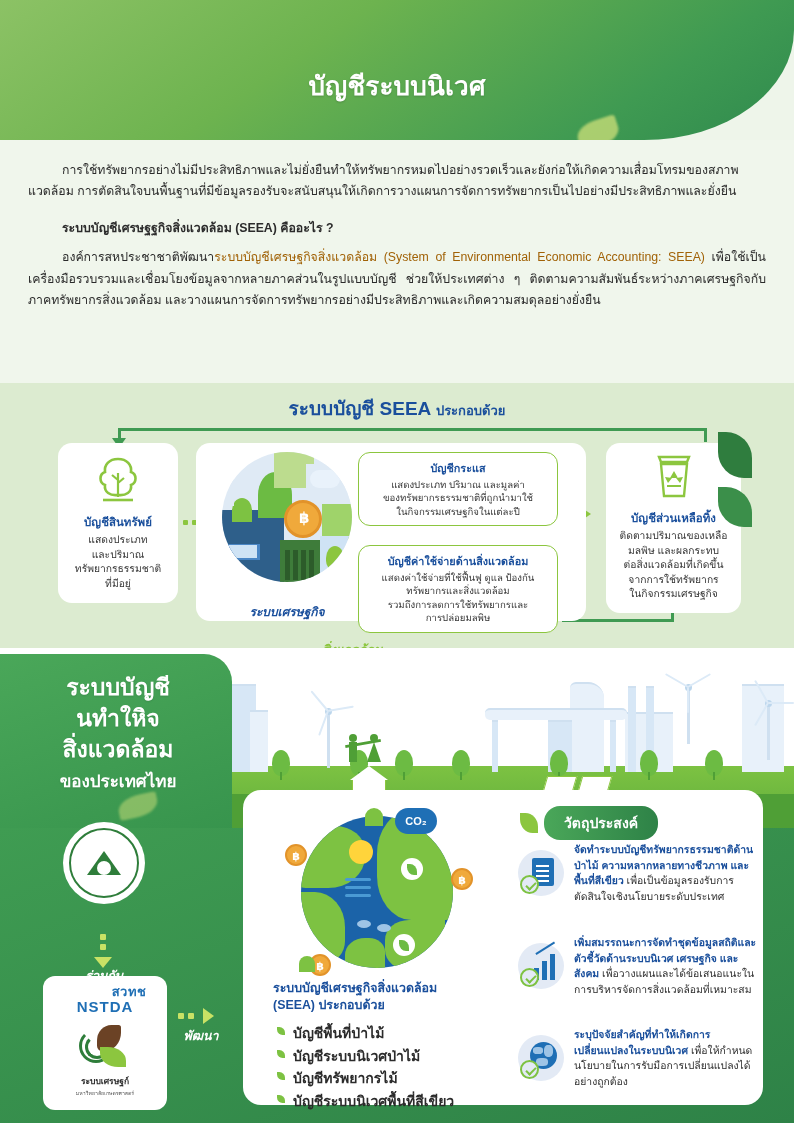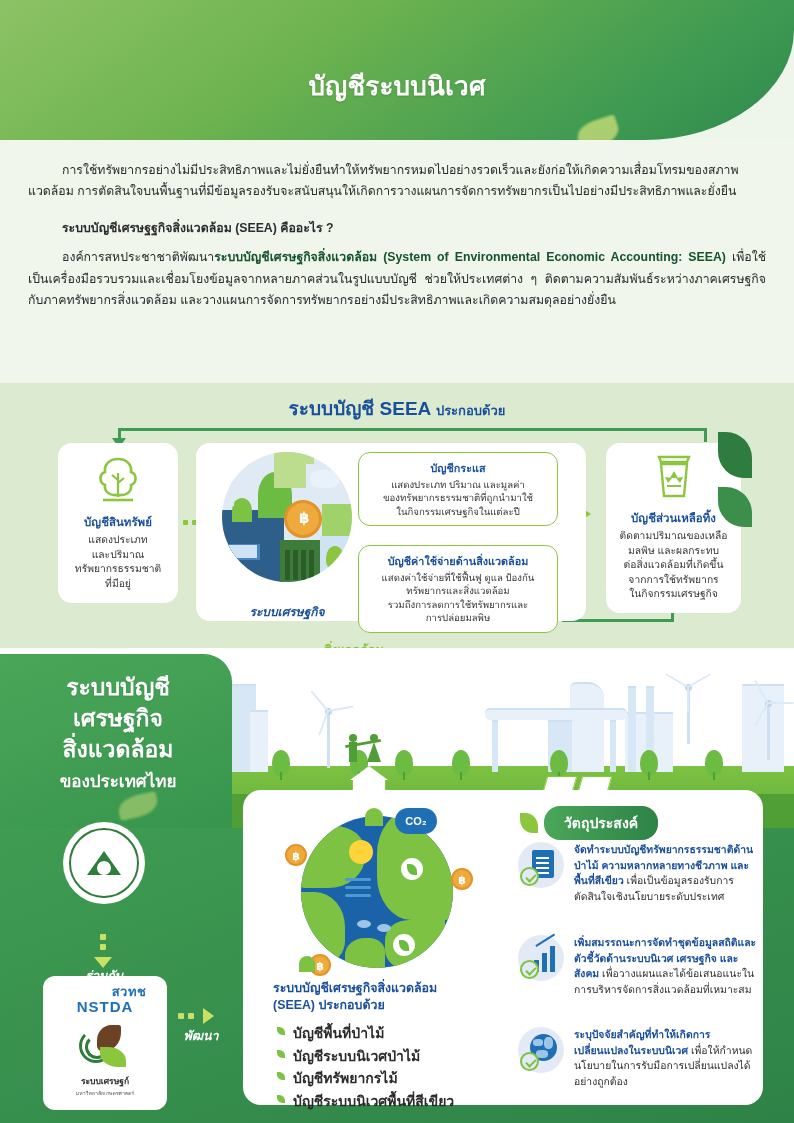--- a/index.html
+++ b/index.html
@@ -60,21 +60,21 @@
     text-align: justify;
   }
   .seea-q {
     color: #2e8b3d;
     font-size: 18.5px;
     font-weight: bold;
     margin: 16px 0 8px 0;
     text-indent: 0;
   }
   .intro .p2 { text-indent: 34px; }
-  .hl-blue  { color: #14532d; font-weight: bold; }
+  .hl-blue  { color: #a16207; font-weight: normal; }
 
   
   .seea-section {
     position: absolute; left: 0; top: 383px;
     width: 794px; height: 265px;
     background: #dcebd0;
     overflow: hidden;
   }
   .seea-heading {
     position: absolute; left: 0; right: 0; top: 10px;
@@ -355,21 +355,21 @@
     width: 18px; height: 20px; background: #8cc63f;
     border-radius: 0 70% 0 70%;
   }
   .obj-pill {
     background: linear-gradient(90deg,#4aa759,#2e8247);
     color: #ffffff; font-weight: bold; font-size: 14px;
     padding: 6px 20px; border-radius: 16px;
   }
   .obj-item {
     position: absolute; left: 275px; width: 240px;
-    display: flex; gap: 10px; align-items: flex-start;
+    display: flex; gap: 10px; align-items: center;
   }
   .obj-1 { top: 52px; }
   .obj-2 { top: 145px; }
   .obj-3 { top: 237px; }
   .obj-icon {
     flex: 0 0 auto;
     width: 46px; height: 46px; border-radius: 50%;
     background: #e3eaf5;
     position: relative;
   }
@@ -604,21 +604,21 @@
     <div style="position:absolute;left:140px;bottom:24px;width:28px;height:22px;background:#ffffff;border-radius:10px 10px 0 0;"></div>
     <div style="position:absolute;left:492px;bottom:26px;width:26px;height:22px;border-bottom:2.5px solid #8cc63f;"></div>
   </div>
 
   <div class="left-green"></div>
   <div class="bottom-green"></div>
   <div class="left-green-leaf"></div>
 
   <div class="left-title">
     <span>ระบบบัญชี</span><br>
-    <span>เศรษฐกิจ</span><br>
+    <span>นทำใหิจ</span><br>
     <span>สิ่งแวดล้อม</span><br>
     <span class="small">ของประเทศไทย</span>
   </div>
 
   <div class="logo-circle">
     <div class="logo-ring">
       <div class="rfd-mark"></div>
     </div>
   </div>
 

